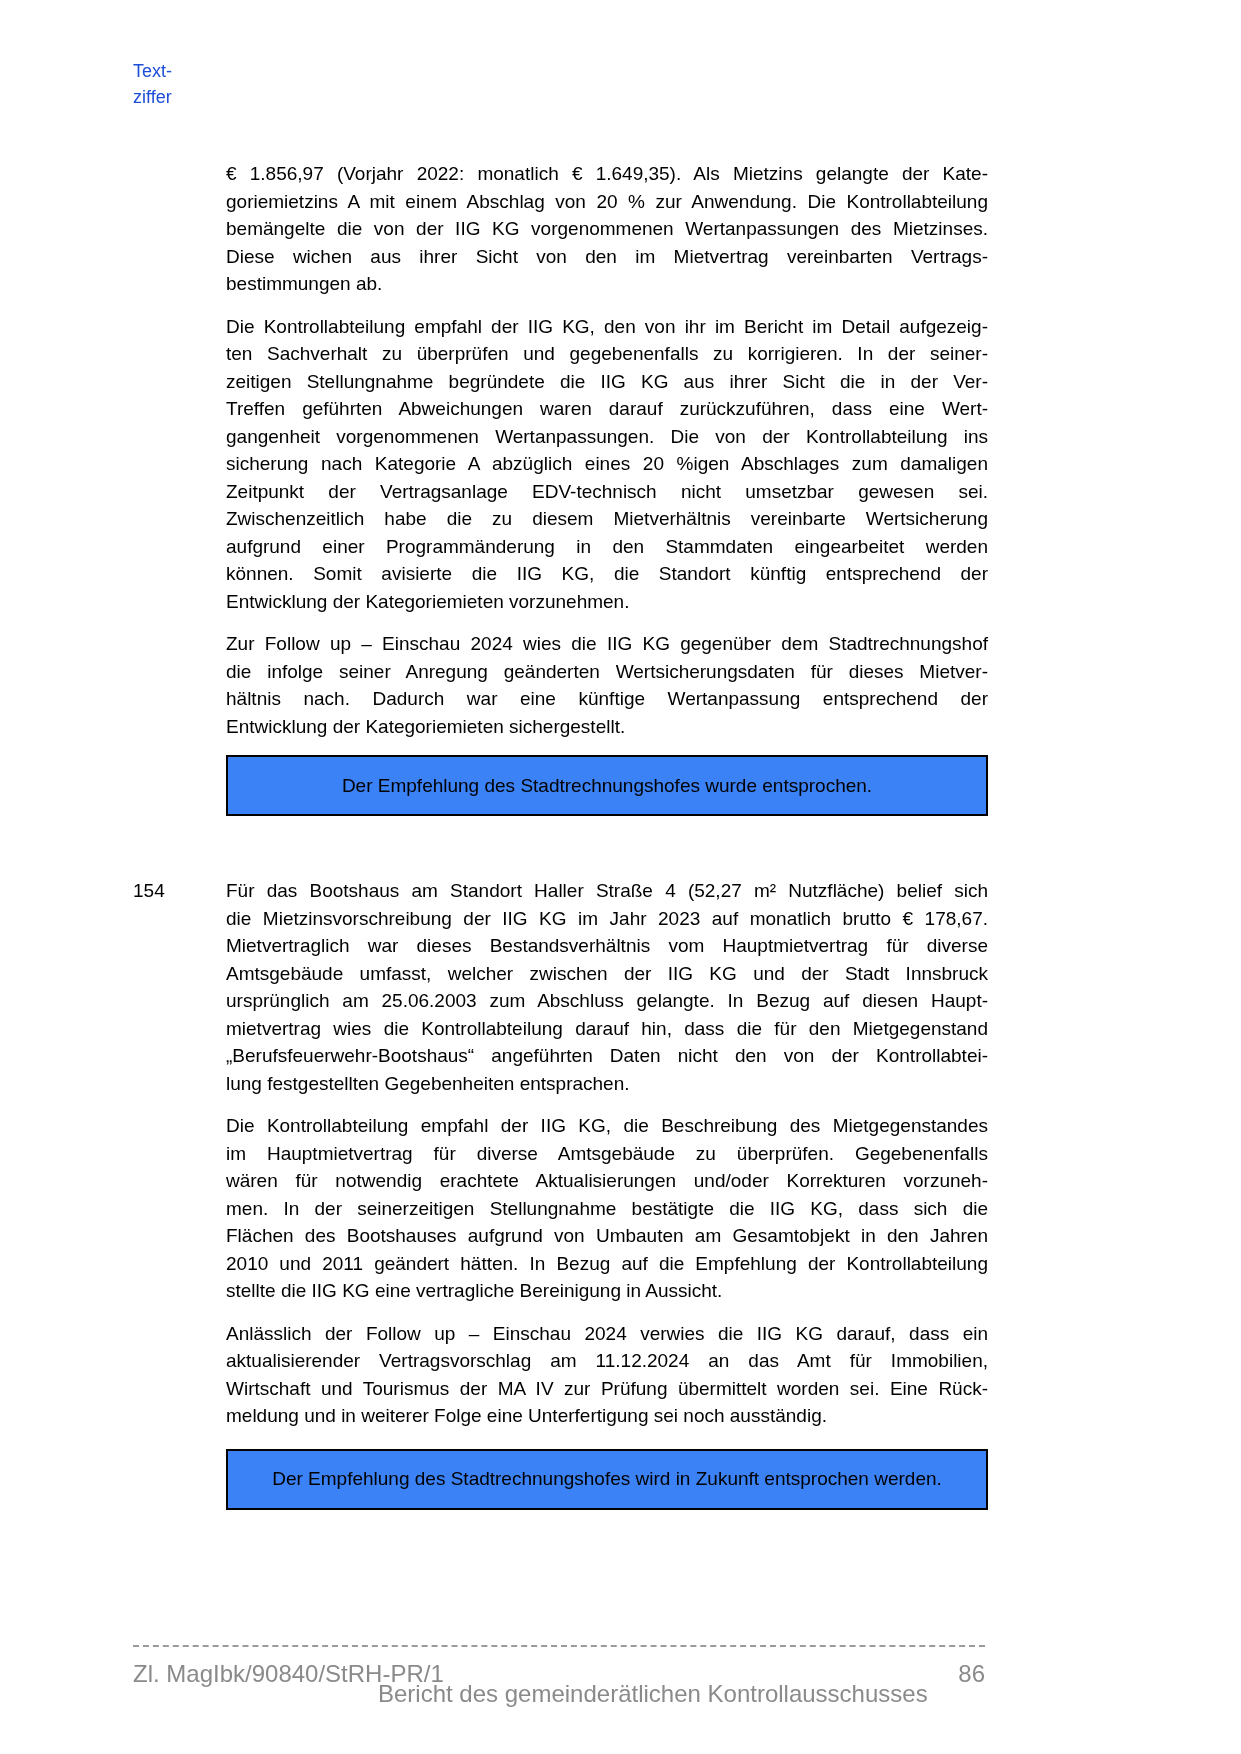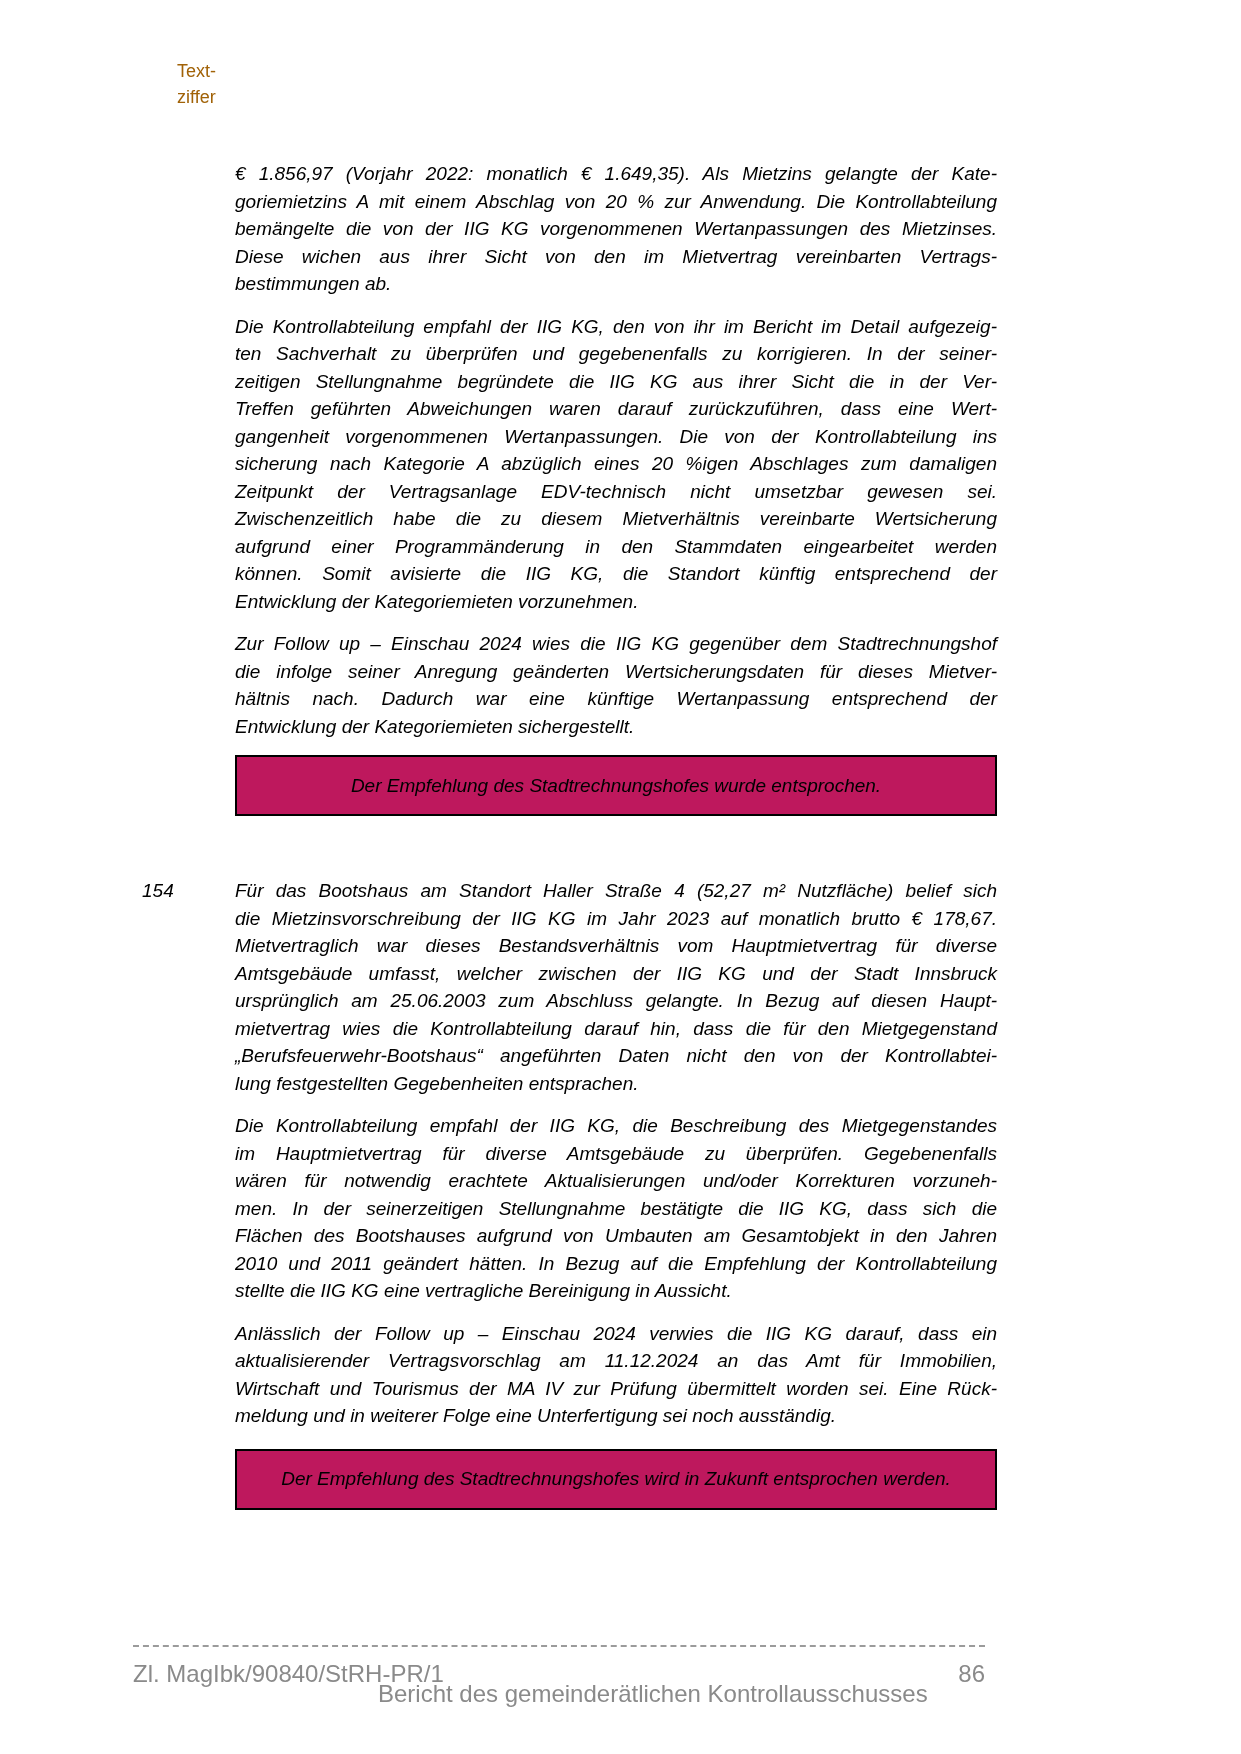--- a/index.html
+++ b/index.html
@@ -15,39 +15,37 @@
     font-family: "Liberation Sans", "DejaVu Sans", sans-serif;
     color: #000000;
     overflow: hidden;
   }
   .margin-header {
     position: absolute;
     left: 133px;
     top: 58px;
     font-size: 18px;
     line-height: 26px;
-    color: #a16207;
-    margin-left: 44px;
+    color: #1d4ed8;
   }
   .content {
     position: absolute;
-    left: 235px;
+    left: 226px;
     top: 160px;
     width: 762px;
     font-size: 19px;
     line-height: 27.5px;
-    font-style: italic;
   }
   .para { margin: 0 0 15px 0; }
   .jline { text-align: justify; text-align-last: justify; white-space: normal; }
   .jline.last { text-align-last: left; }
   .rec-box {
     box-sizing: border-box;
     border: 2px solid #000000;
-    background: #be185d;
+    background: #3b82f6;
     height: 61px;
     display: flex;
     align-items: center;
     justify-content: center;
     text-align: center;
   }
   .rec-box-1 { margin: 14px 0 61px 0; }
   .rec-box-2 { margin: 19px 0 0 0; }
   .para-154 { position: relative; }
   .section-num {

